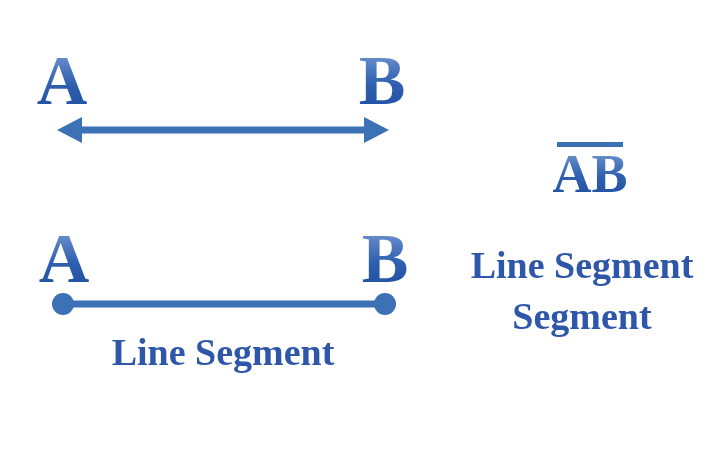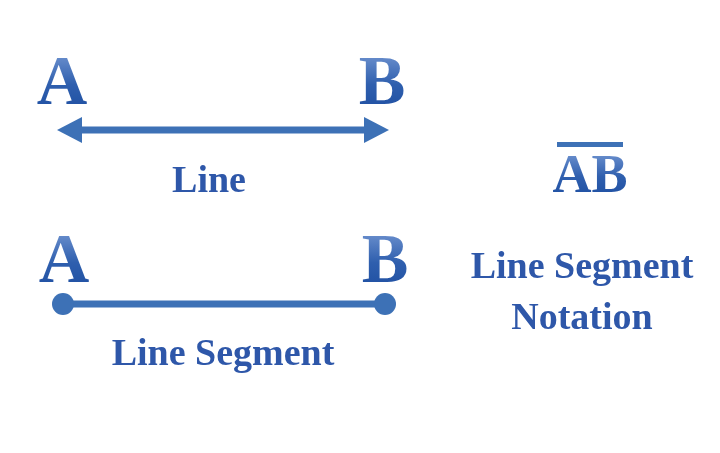--- a/index.html
+++ b/index.html
@@ -89,34 +89,33 @@
 
   <span class="pt" style="left:62px;top:46px;">A</span>
   <span class="pt" style="left:382px;top:46px;">B</span>
 
   <svg class="fig-svg" style="left:55px;top:115px;" width="336" height="30" viewBox="0 0 336 30" aria-hidden="true">
     <polygon class="shape" points="2,15 27,2 27,28"></polygon>
     <polygon class="shape" points="334,15 309,2 309,28"></polygon>
     <rect class="shape" x="24" y="11.5" width="288" height="7"></rect>
   </svg>
 
-  <div class="caption" style="left:209px;top:160px;">Line</div>
 
   <span class="pt" style="left:64px;top:224px;">A</span>
   <span class="pt" style="left:385px;top:224px;">B</span>
 
   <svg class="fig-svg" style="left:47px;top:288px;" width="352" height="32" viewBox="0 0 352 32" aria-hidden="true">
     <line class="stroke-shape" x1="16" y1="16" x2="338" y2="16" stroke-width="7"></line>
     <circle class="shape" cx="16" cy="16" r="11"></circle>
     <circle class="shape" cx="338" cy="16" r="11"></circle>
   </svg>
 
   <div class="caption" style="left:223px;top:333px;">Line Segment</div>
 
   <div class="notation-bar" style="left:557px;top:142px;width:66px;"></div>
   <div class="notation-symbol" style="left:590px;top:147px;">AB</div>
 
   <div class="notation-caption" style="left:582px;top:240px;">
     <div>Line Segment</div>
-    <div>Notation</div>
+    <div>Segment</div>
   </div>
 
 </div>
 
 </body></html>

